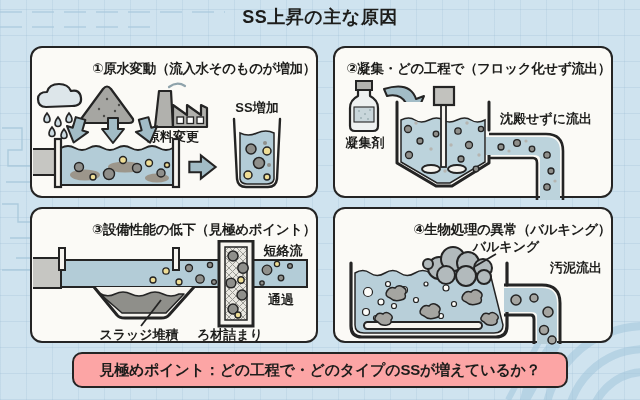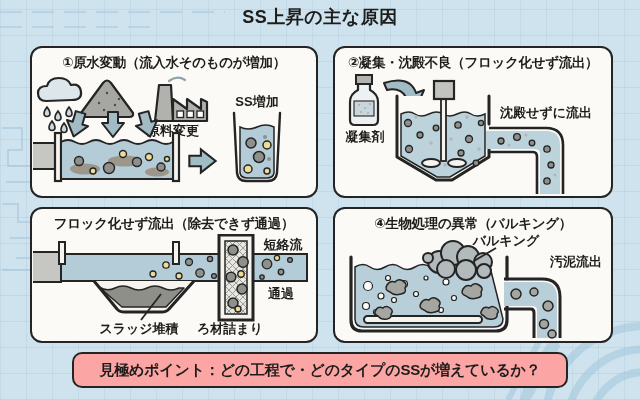--- a/index.html
+++ b/index.html
@@ -22,22 +22,22 @@
   }
   .panel{
     position:absolute;box-sizing:border-box;z-index:1;
     background:#fbfaf6;border:2.5px solid #242424;border-radius:12px;
   }
   .panel-1{left:30px;top:46px;width:288px;height:152px;}
   .panel-2{left:333px;top:46px;width:280px;height:152px;}
   .panel-3{left:30px;top:207px;width:288px;height:136px;}
   .panel-4{left:333px;top:207px;width:280px;height:136px;}
   .panel-heading{
-    text-align:center;font-size:13.5px;font-weight:700;
-    letter-spacing:-.3px;padding-top:5px;line-height:20px;white-space:nowrap;
+    text-align:right;font-size:13.5px;font-weight:700;
+    letter-spacing:-.3px;padding-top:11px;line-height:20px;white-space:nowrap;
   }
   .panel svg.illu{display:block;margin:0 auto;}
   svg text{
     font-family:"Liberation Sans","DejaVu Sans",sans-serif;
     font-weight:700;font-size:13px;fill:#1d1d1b;
   }
   .footer-banner{
     position:absolute;left:72px;top:352px;width:496px;height:36px;z-index:1;
     box-sizing:border-box;background:#fca5a5;border:2.2px solid #242424;border-radius:10px;
     display:flex;align-items:center;justify-content:center;
@@ -162,21 +162,21 @@
       <g fill="#eedd96" stroke="#242424" stroke-width="1.5">
         <circle cx="34" cy="32" r="4"></circle>
           <circle cx="15" cy="56" r="4"></circle>
           <circle cx="34" cy="58" r="3"></circle>
       </g>
     </g>
   </svg>
 </section>
 
 <section class="panel panel-2">
-  <div class="panel-heading">②凝集・沈殿不良（フロック化せず流出）</div>
+  <div class="panel-heading">②凝集・どの工程で（フロック化せず流出）</div>
   <svg class="illu" width="275" height="122" viewBox="0 0 275 122">
 
     <g transform="translate(11,2)">
       <rect x="9" y="0" width="16" height="9" fill="#b2b2ae" stroke="#242424" stroke-width="2"></rect>
       <path d="M11,9 L11,15 Q3,19 3,27 L3,45 Q3,50 8,50 L26,50 Q31,50 31,45 L31,27 Q31,19 23,15 L23,9 Z" fill="#eef1f1" stroke="#242424" stroke-width="2.2" stroke-linejoin="round"></path>
       <rect x="7" y="26" width="20" height="15" fill="#c9d6db" stroke="#242424" stroke-width="1.1"></rect>
       <g fill="#9eb0b6">
           <circle cx="12" cy="30" r="1"></circle>
           <circle cx="18" cy="33" r="1"></circle>
           <circle cx="23" cy="29" r="1"></circle>
@@ -235,21 +235,21 @@
       <g fill="#b5b5b1">
           <circle cx="173" cy="72" r="1.6"></circle>
           <circle cx="190" cy="62" r="1.6"></circle>
           <circle cx="219" cy="102" r="1.6"></circle>
         </g>
     </g>
   </svg>
 </section>
 
 <section class="panel panel-3">
-  <div class="panel-heading">フロック化せず流出（除去できず通過）</div>
+  <div class="panel-heading">③設備性能の低下（見極めポイント）</div>
   <svg class="illu" width="283" height="105" viewBox="0 0 283 105">
     <g>
       <rect x="28" y="20" width="246" height="27" fill="#b3ccd7" stroke="#242424" stroke-width="2"></rect>
       <rect x="-2" y="18" width="30" height="30" fill="#c6c6c2" stroke="#242424" stroke-width="2"></rect>
       <rect x="26" y="8" width="6" height="22" fill="#f6f4ef" stroke="#242424" stroke-width="2"></rect>
       <rect x="140" y="8" width="6" height="22" fill="#f6f4ef" stroke="#242424" stroke-width="2"></rect>
     </g>
 
     <g>
       <path d="M61,47 L84,75 Q86,78 92,78 L128,78 Q134,78 136,75 L161,47" fill="#f6f4ef" stroke="#242424" stroke-width="3" stroke-linejoin="round"></path>

